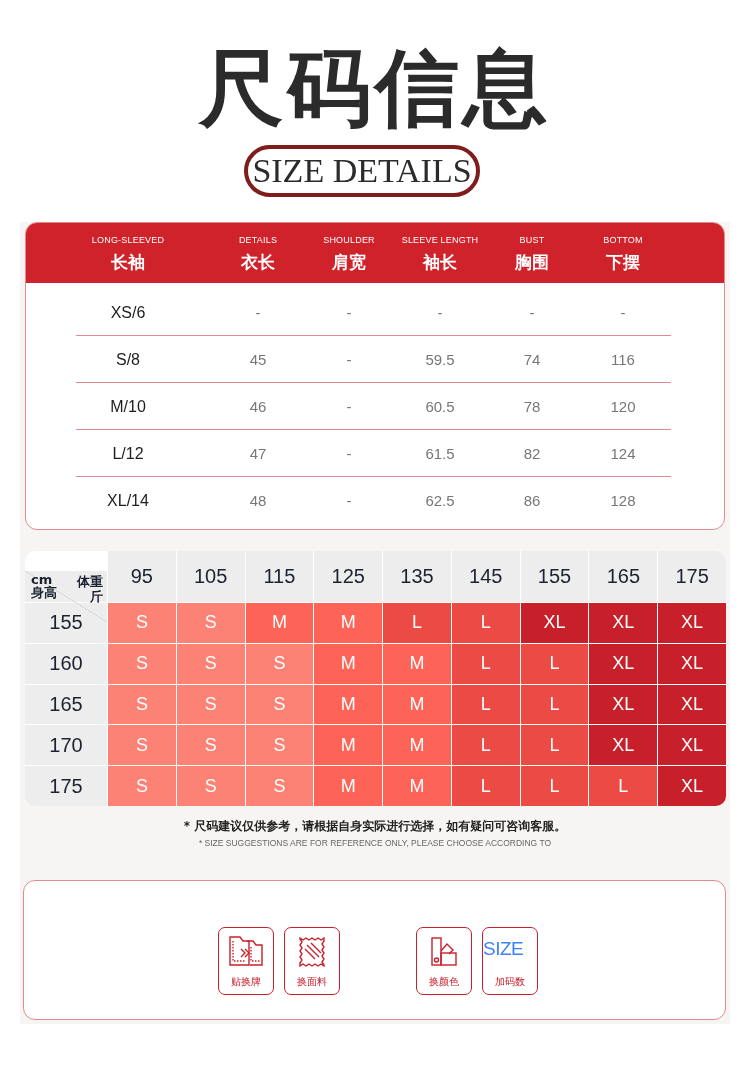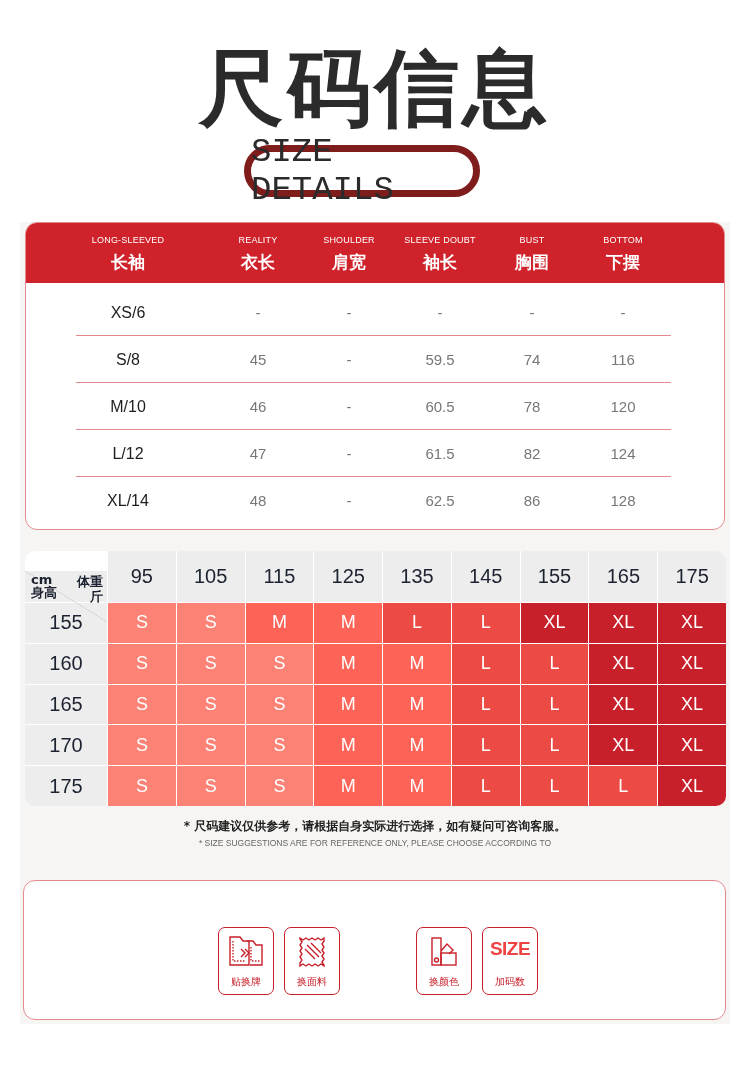--- a/index.html
+++ b/index.html
@@ -5,23 +5,23 @@
     * { box-sizing: border-box; margin: 0; padding: 0; }
     html, body { width: 750px; height: 1072px; background: #ffffff; overflow: hidden; }
     body { font-family: "DejaVu Sans", sans-serif; position: relative; color: #222; }
 
     .title-cn {
       position: absolute; left: 0; top: 38px; width: 750px; text-align: center;
       font-size: 84px; font-weight: bold; color: #2b2b2b; letter-spacing: 4px; line-height: 100px;
     }
     .title-pill {
       position: absolute; left: 244px; top: 145px; width: 236px; height: 52px;
-      border: 7px solid #7f1d1d; border-radius: 26px;
+      border: 4px solid #7f1d1d; border-radius: 26px;
       display: flex; align-items: center; justify-content: center;
-      font-family: Liberation Mono, monospace; font-size: 34px; color: #2b2b2b; letter-spacing: 0px;
+      font-family: Liberation Serif, serif; font-size: 34px; color: #2b2b2b; letter-spacing: 0px;
     }
 
     .bg-panel {
       position: absolute; left: 20px; top: 222px; width: 710px; height: 802px; background: #f6f5f3;
     }
 
     
     .size-card {
       position: absolute; left: 25px; top: 222px; width: 700px; height: 308px;
       background: #ffffff; border: 1.5px solid #e38a8d; border-radius: 12px; overflow: hidden;
@@ -64,47 +64,47 @@
     
     .more-card {
       position: absolute; left: 23px; top: 880px; width: 703px; height: 140px;
       background: #ffffff; border: 1.5px solid #e38a8d; border-radius: 12px;
     }
     .more-title { position: absolute; left: 0; top: 18px; width: 100%; text-align: center;
       font-size: 14px; font-weight: bold; color: #c8202a; }
     .opt { position: absolute; top: 46px; width: 56px; height: 68px; border: 1.5px solid #c8202a; border-radius: 7px; background: #fff; }
     .opt svg { position: absolute; left: 8px; top: 5px; width: 38px; height: 38px; }
     .opt .lbl { position: absolute; left: 0; bottom: 5px; width: 100%; text-align: center; font-size: 10px; color: #c8202a; }
-    .opt .sizeword { position: absolute; left: 0; top: 10px; width: 100%; text-align: center;
-      font-family: "Liberation Sans", sans-serif; font-weight: bold; font-size: 19px; color: #ef4444; letter-spacing: -0.5px; }
+    .opt .sizeword { position: absolute; left: 0; top: 10px; width: 100%; 
+      font-family: "Liberation Sans", sans-serif; font-weight: normal; font-size: 19px; color: #3b82f6; letter-spacing: -0.5px; }
   </style>
 </head>
 <body>
 
 <div class="title-cn">尺码信息</div>
 <div class="title-pill">SIZE DETAILS</div>
 
 <div class="bg-panel"></div>
 
 <div class="size-card">
   <div class="size-head">
     <div class="hcol" style="left:102px">
       <span class="en">LONG-SLEEVED</span>
       <span class="cn">长袖</span>
     </div>
     <div class="hcol" style="left:232px">
-      <span class="en">REALITY</span>
+      <span class="en">DETAILS</span>
       <span class="cn">衣长</span>
     </div>
     <div class="hcol" style="left:323px">
       <span class="en">SHOULDER</span>
       <span class="cn">肩宽</span>
     </div>
     <div class="hcol" style="left:414px">
-      <span class="en">SLEEVE DOUBT</span>
+      <span class="en">SLEEVE LENGTH</span>
       <span class="cn">袖长</span>
     </div>
     <div class="hcol" style="left:506px">
       <span class="en">BUST</span>
       <span class="cn">胸围</span>
     </div>
     <div class="hcol" style="left:597px">
       <span class="en">BOTTOM</span>
       <span class="cn">下摆</span>
     </div>

